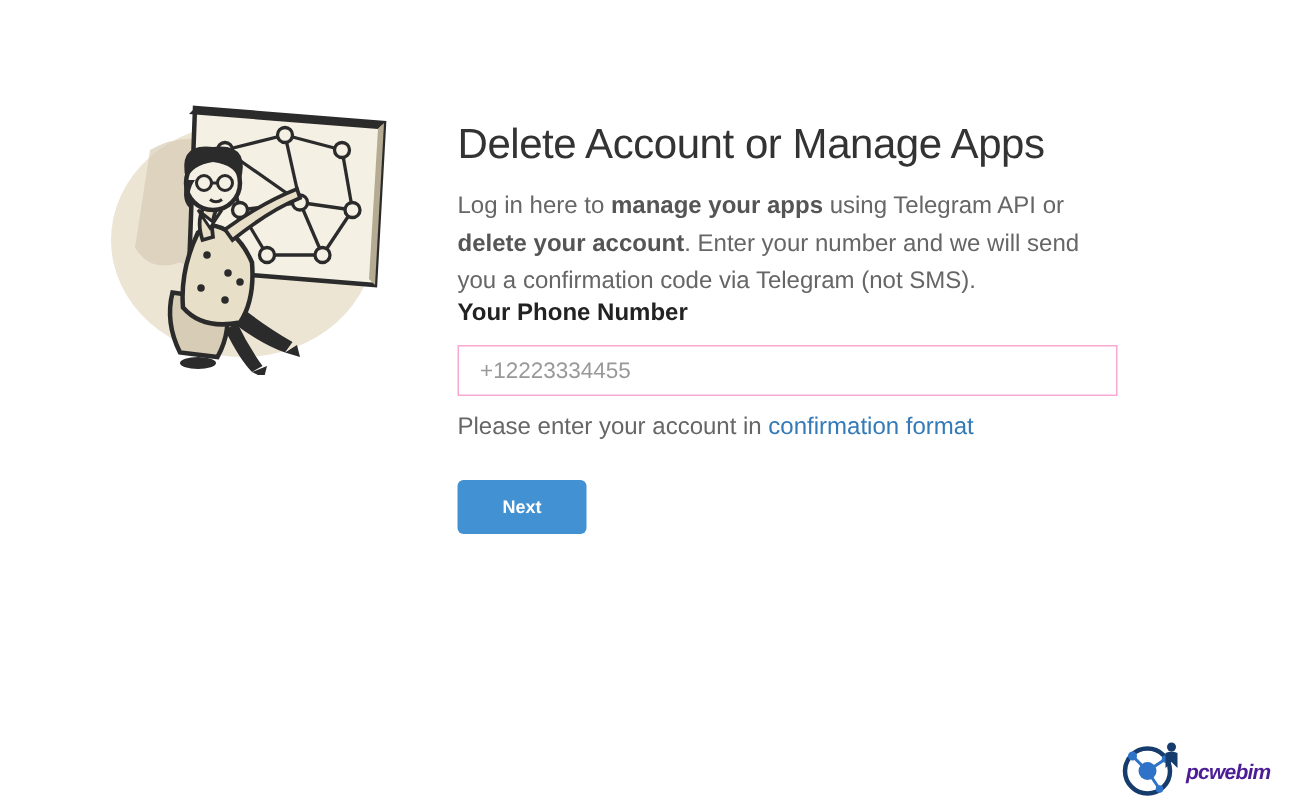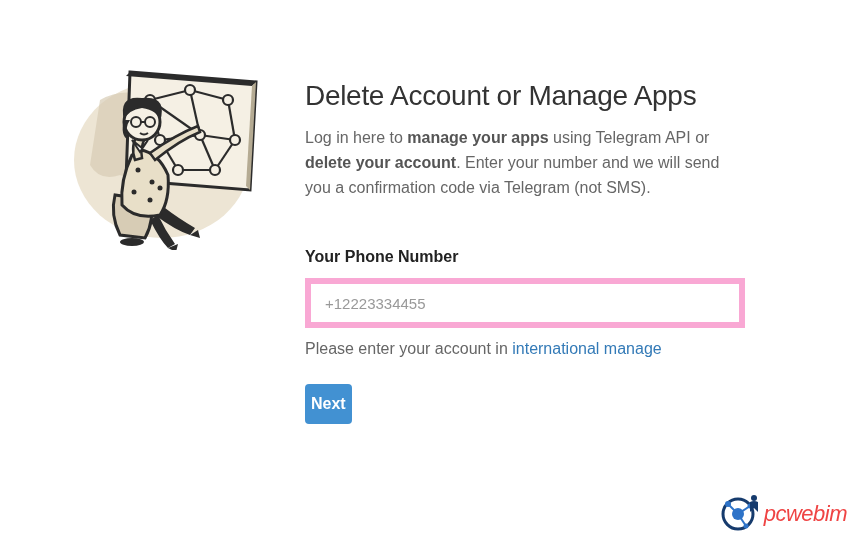--- a/index.html
+++ b/index.html
@@ -47,26 +47,25 @@
     }
     .intro b {
       color: #555;
       font-weight: 700;
     }
     .label {
       font-size: 16px;
       font-weight: 700;
       color: #222;
       margin-bottom: 12px;
-      margin-top: 48px;
     }
     .input {
       width: 440px;
-      height: 50px;
-      border: 6px solid #f9a8d4;
+      height: 34px;
+      border: 1px solid #f9a8d4;
       padding: 0 14px;
       font-size: 15px;
       color: #555;
       font-family: inherit;
       outline: none;
       margin-bottom: 12px;
     }
     .input::placeholder {
       color: #999;
     }
@@ -76,44 +75,44 @@
       margin-bottom: 26px;
     }
     .help a {
       color: #337ab7;
       text-decoration: none;
     }
     .next-btn {
       background: #4291d2;
       color: #fff;
       border: none;
-      padding: 11px 6px;
-      font-size: 16px;
+      padding: 11px 30px;
+      font-size: 12px;
       font-weight: 600;
       border-radius: 4px;
       cursor: pointer;
       font-family: inherit;
     }
     .logo-wm {
       position: absolute;
       bottom: 4px;
       right: 15px;
       display: flex;
       align-items: center;
       gap: 4px;
     }
     .logo-wm svg {
       width: 44px;
       height: 44px;
     }
     .logo-wm-text {
-      font-size: 22px;
-      font-weight: 400;
+      font-size: 14px;
+      font-weight: 700;
       font-style: italic;
-      color: #ef4444;
+      color: #4c1d95;
       letter-spacing: -0.5px;
     }
   </style>
 </head>
 <body>
 
 <div class="container">
   <div class="illustration">
     <svg viewBox="0 0 205 210">
 
@@ -191,21 +190,21 @@
 
     <p class="intro">
       <span>Log in here to </span><b>manage your apps</b><span> using Telegram API or </span><b>delete your account</b><span>. Enter your number and we will send you a confirmation code via Telegram (not SMS).</span>
     </p>
 
     <div class="label">Your Phone Number</div>
 
     <input class="input" type="text" placeholder="+12223334455" style="">
 
     <div class="help">
-      <span>Please enter your account in </span><a href="#">international manage</a>
+      <span>Please enter your account in </span><a href="#">confirmation format</a>
     </div>
 
     <button class="next-btn">Next</button>
   </div>
 </div>
 
 <div class="logo-wm">
   <svg viewBox="0 0 44 44">
     <circle cx="22" cy="22" r="15" fill="none" stroke="#163b6d" stroke-width="3"></circle>
     <circle cx="22" cy="22" r="6" fill="#2e73c8"></circle>

